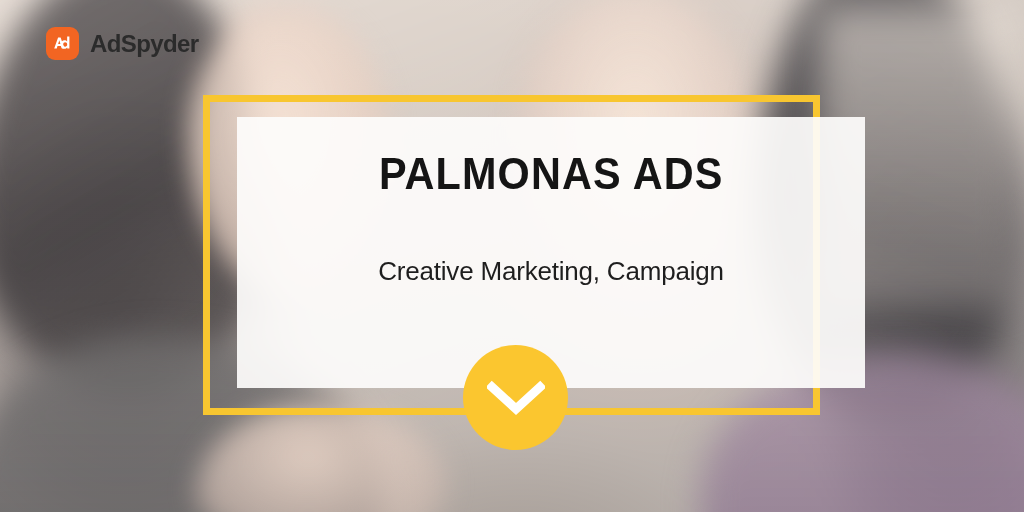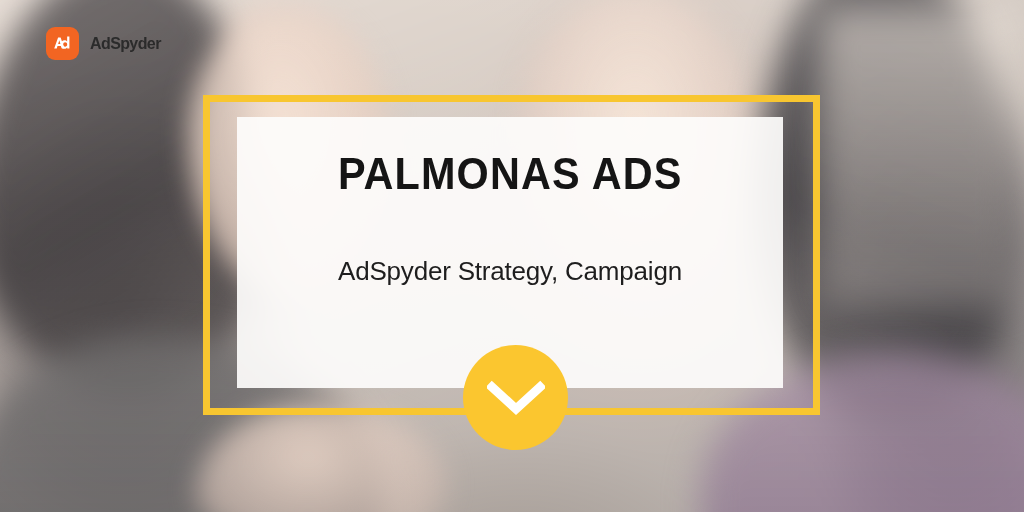--- a/index.html
+++ b/index.html
@@ -118,21 +118,21 @@
     height: 33px;
     border-radius: 9px;
     background: #F26522;
     display: flex;
     align-items: center;
     justify-content: center;
     flex: none;
   }
   .logo-mark svg { display: block; }
   .logo-word {
-    font-size: 16px;
+    font-size: 24px;
     font-weight: 700;
     letter-spacing: -0.6px;
     color: #2b2b2b;
     line-height: 1;
     white-space: nowrap;
   }
 
   
   .frame {
     position: absolute;
@@ -142,21 +142,21 @@
     height: 320px;
     border: 7px solid #F8C630;
     box-sizing: border-box;
   }
 
   
   .card {
     position: absolute;
     left: 237px;
     top: 117px;
-    width: 546px;
+    width: 628px;
     height: 271px;
     background: rgba(253,252,251,0.93);
     box-sizing: border-box;
     display: flex;
     flex-direction: column;
     align-items: center;
   }
   .card-title {
     margin-top: 34px;
     font-size: 45px;
@@ -221,21 +221,21 @@
       </svg>
     </span>
     <span class="logo-word">AdSpyder</span>
   </div>
 
   <div class="frame"></div>
 
   <div class="card">
     <div class="card-title">PALMONAS ADS</div>
     <div class="card-subtitle">
-      <span class="sub-line">AdSpyder Strategy, Campaign</span>
+      <span class="sub-line">Creative Marketing, Campaign</span>
     </div>
   </div>
 
   <div class="scroll-btn">
     <span>
       <svg width="58" height="36" viewBox="0 0 58 36" aria-hidden="true">
         <polyline points="5,7 29,29 53,7" fill="none" stroke="#FFFFFF" stroke-width="9" stroke-linecap="square" stroke-linejoin="miter"></polyline>
       </svg>
     </span>
   </div>

